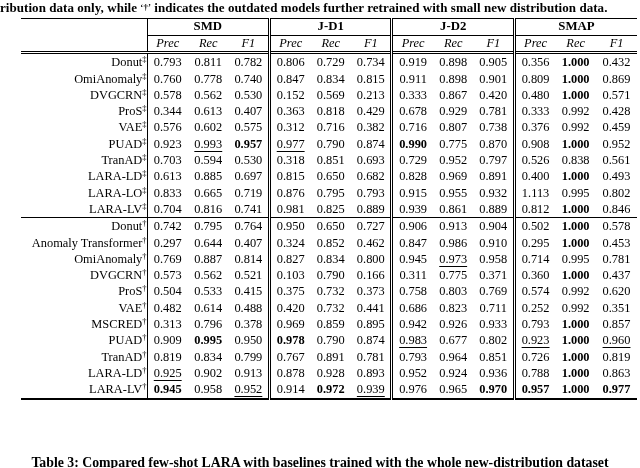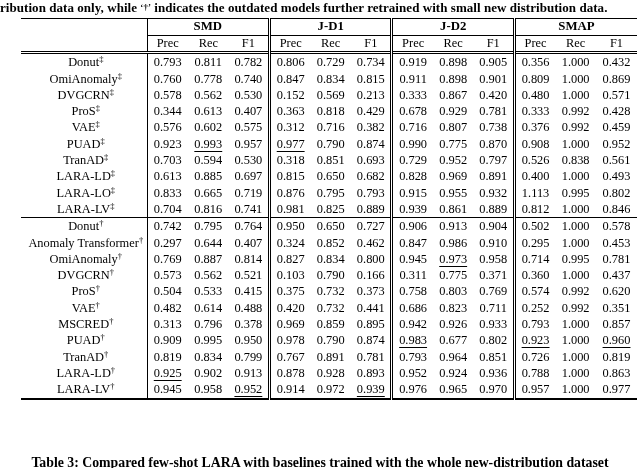--- a/index.html
+++ b/index.html
@@ -21,26 +21,26 @@
     border-top:1.4px solid #000;
     border-bottom:2px solid #000;
   }
   col.model-col{width:126px;}
   col.val-col{width:40.8px;}
   td,th{padding:0;height:16.3px;line-height:16.3px;text-align:center;
         font-weight:normal;overflow:hidden;white-space:nowrap;}
   th.group-h{height:13.5px;line-height:13.5px;border-bottom:1px solid #000;font-size:12.8px;font-weight:bold;}
   th.corner{border-bottom:none;}
   tr.subhead th{height:15.5px;line-height:15.5px;}
-  tr.subhead{border-bottom:3px double #000;}
-  td.model{text-align:center;padding-left:4px;margin-left:33px;}
+  tr.subhead{border-bottom:3px double #000;font-style:italic;}
+  td.model{text-align:right;padding-left:4px;margin-left:33px;}
   .col-sep{border-left:1px solid #000;}      
   .group-sep-v{border-left:3px double #000;} 
   tr.block-sep td{border-top:1px solid #000;}
-  td.b{font-weight:normal;}
+  td.b{font-weight:bold;}
   td.u{text-decoration:underline;text-underline-offset:2.5px;}
   sup.marker{font-size:8.5px;line-height:0;vertical-align:4px;}
   .caption{
     position:absolute;top:454px;left:0;width:640px;text-align:center;
     font-weight:bold;font-size:13.8px;line-height:17px;
   }
 </style>
 </head>
 <body>
 

